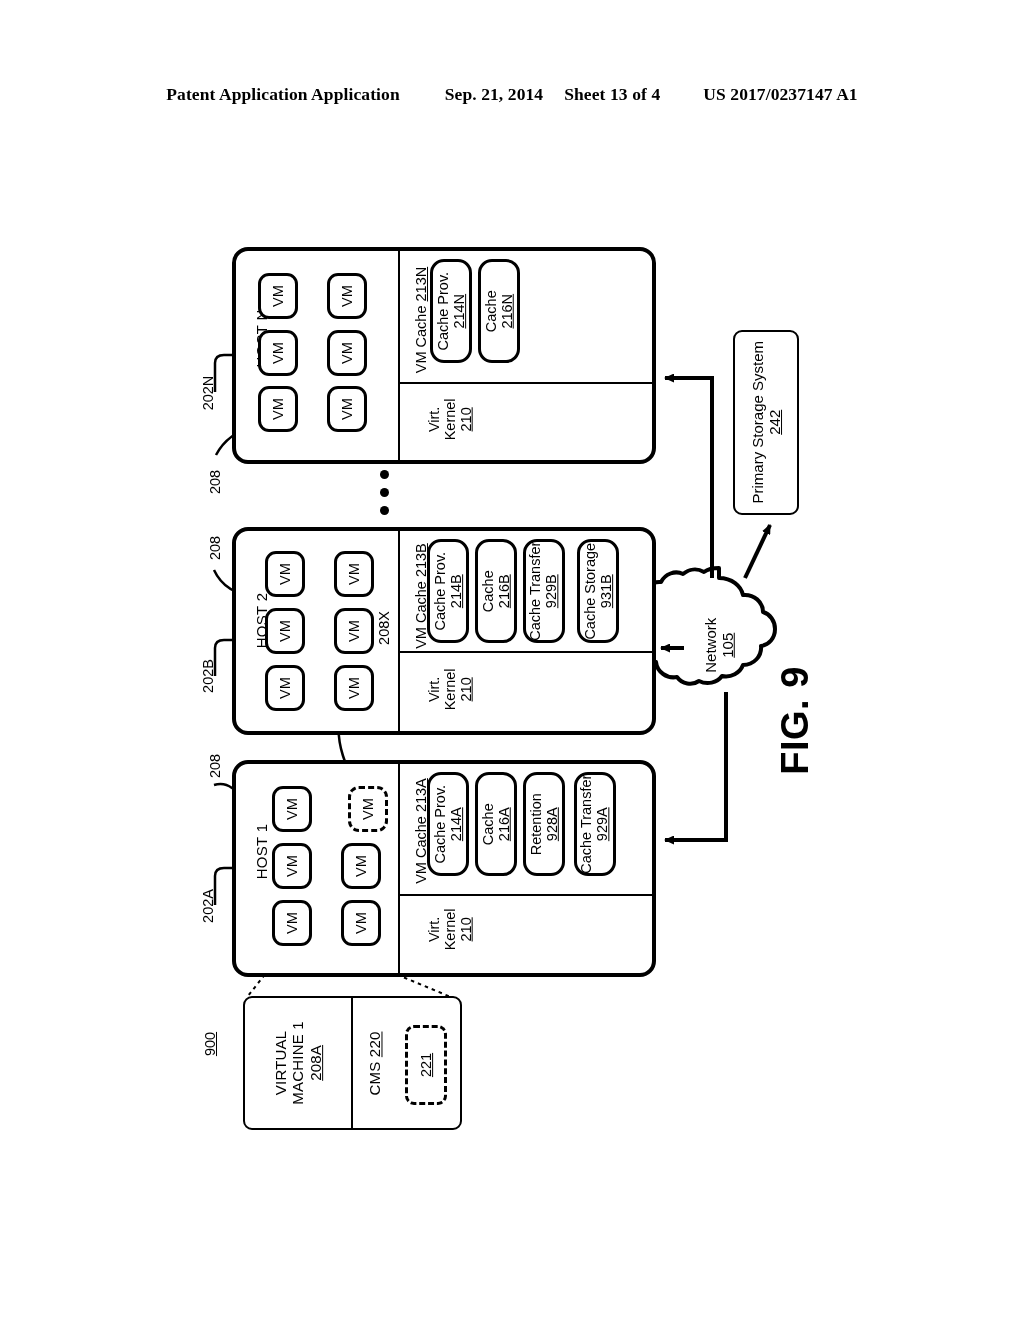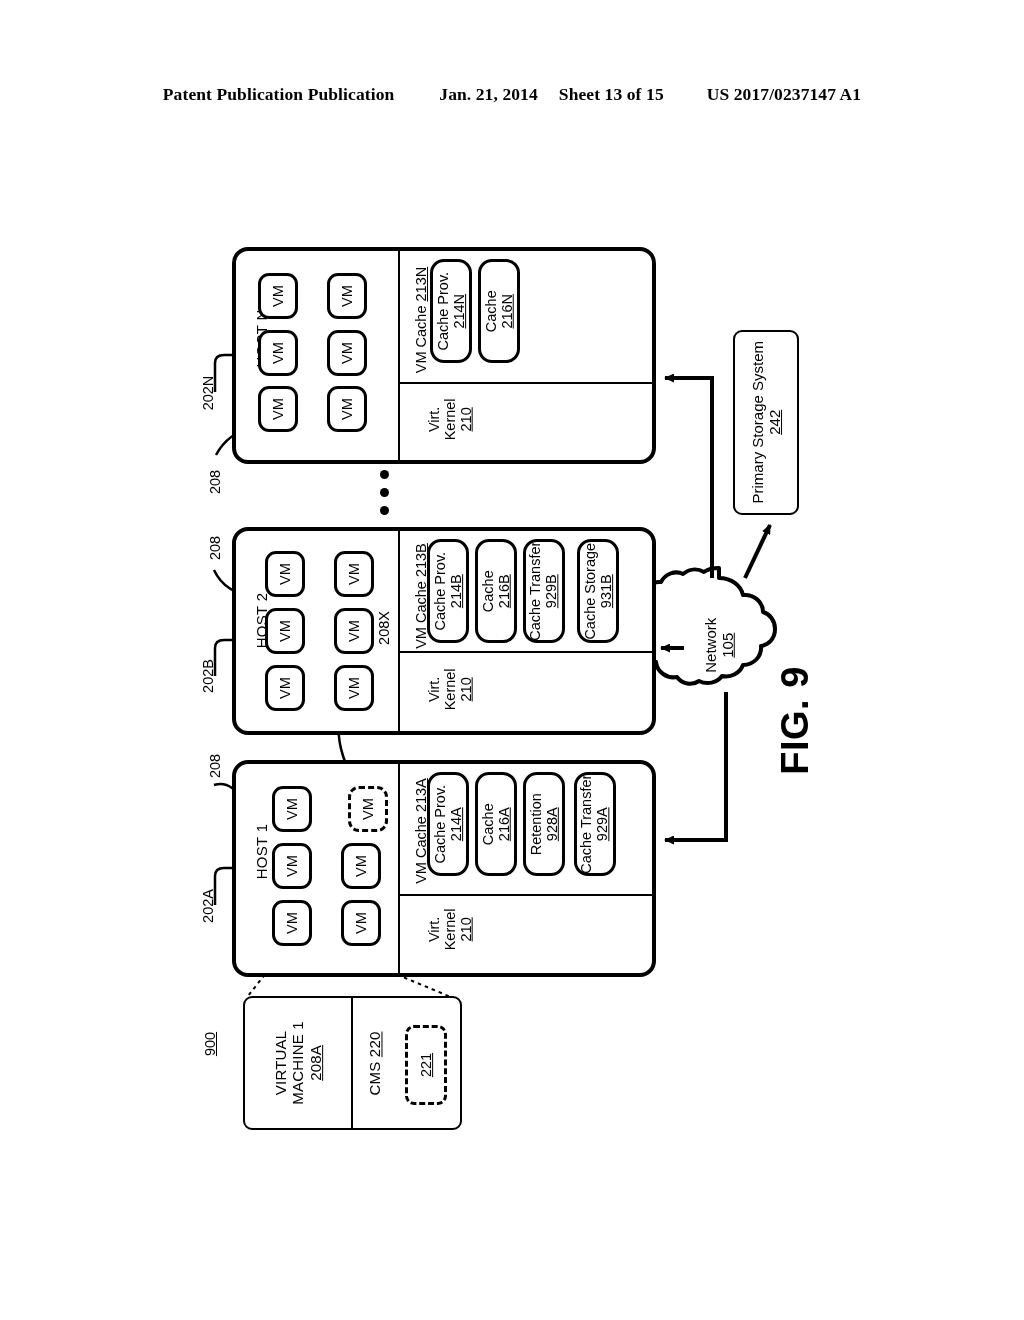--- a/index.html
+++ b/index.html
@@ -282,25 +282,25 @@
   }
   #detail-221 .ttxt {
     font-size: 14.5px;
     text-decoration: underline;
   }
 </style>
 </head>
 <body>
 
 <div id="page-header">
-  <span class="seg">Patent Publication Publication</span>
+  <span class="seg">Patent Application Application</span>
   <span class="gap-a"></span>
-  <span class="seg">Jan. 21, 2014</span>
+  <span class="seg">Sep. 21, 2014</span>
   <span class="gap-b"></span>
-  <span class="seg">Sheet 13 of 15</span>
+  <span class="seg">Sheet 13 of 4</span>
   <span class="gap-c"></span>
   <span class="seg">US 2017/0237147 A1</span>
 </div>
 
 <div id="figure">
 
   <svg id="svg-layer" viewBox="0 0 1024 1320" width="1024" height="1320">
     <defs>
       <marker id="ah" markerWidth="10" markerHeight="9" refX="9" refY="4.5" orient="auto" markerUnits="userSpaceOnUse">
         <path d="M0,0 L10,4.5 L0,9 z" fill="#000"></path>

